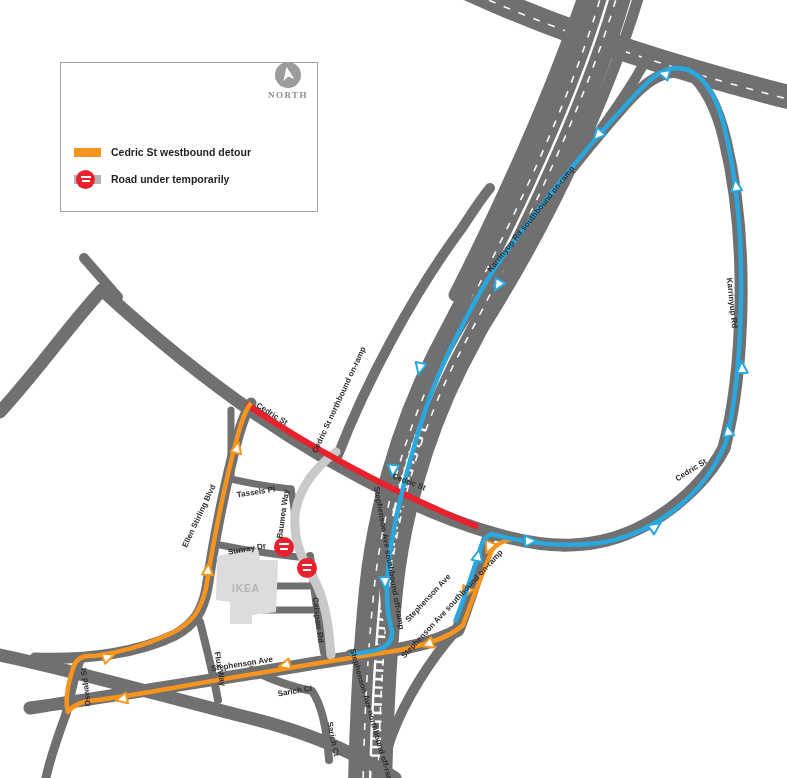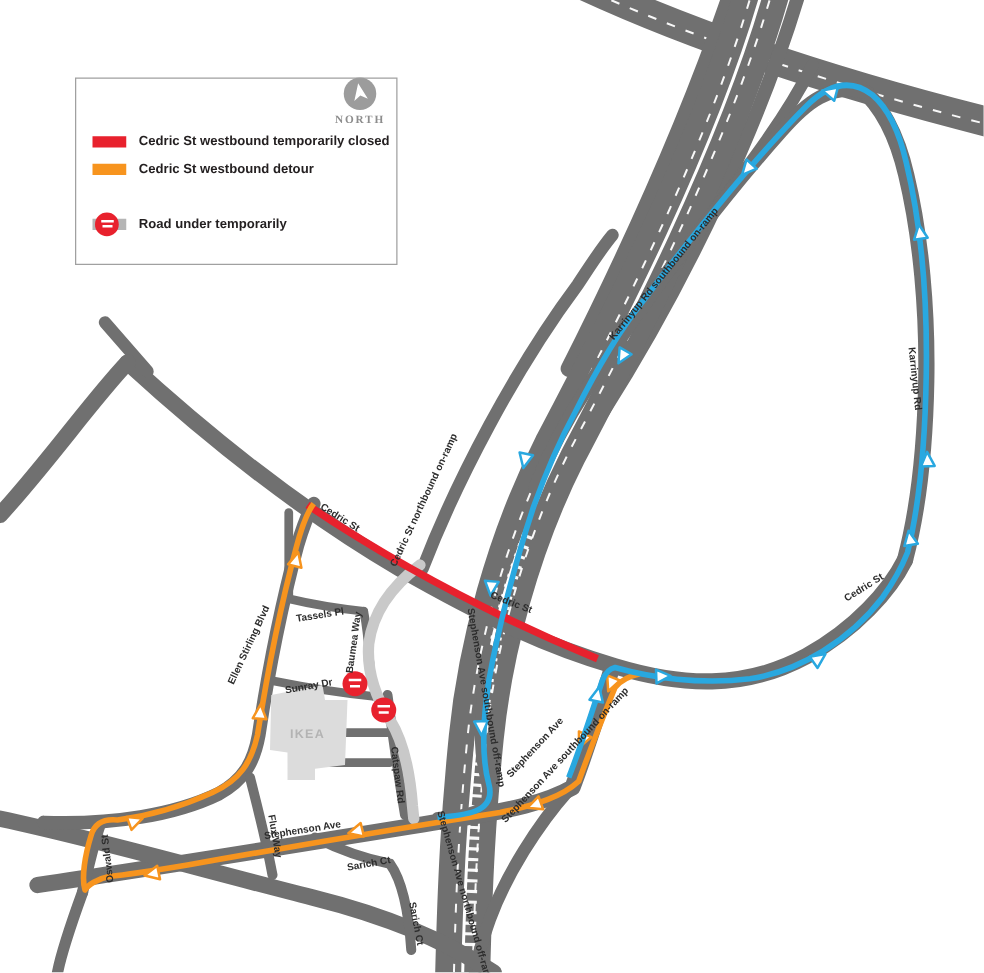--- a/index.html
+++ b/index.html
@@ -188,25 +188,21 @@
     <div class="rlab" style="left:86px;top:687px;transform:translate(-50%,-50%) rotate(-97deg);">Oswald St</div>
     <div class="rlab" style="left:199px;top:516px;transform:translate(-50%,-50%) rotate(-65deg);">Ellen Stirling Blvd</div>
     <div class="rlab" style="left:256px;top:492px;transform:translate(-50%,-50%) rotate(-9deg);">Tassels Pl</div>
     <div class="rlab" style="left:283px;top:514px;transform:translate(-50%,-50%) rotate(-82deg);">Baumea Way</div>
     <div class="rlab" style="left:247px;top:549px;transform:translate(-50%,-50%) rotate(-10deg);">Sunray Dr</div>
     <div class="rlab" style="left:318px;top:620px;transform:translate(-50%,-50%) rotate(83deg);">Catspaw Rd</div>
     <div class="rlab glab" style="left:246px;top:588px;transform:translate(-50%,-50%);">IKEA</div>
   </div>
 
   <div id="legend">
-    <div class="leg-row" style="top:44px;">
-      <span class="leg-swatch sw-red"></span>
-      <span class="leg-text">Cedric St westbound temporarily closed</span>
-    </div>
-    <div class="leg-row" style="top:66px;align-items:center;">
+    <div class="leg-row" style="top:83px;align-items:center;">
       <span class="leg-swatch sw-orange"></span>
       <span class="leg-text">Cedric St westbound detour</span>
     </div>
     <div class="leg-row" style="top:110px;">
       <span class="leg-swatch sw-gray">
           <span class="leg-badge">
             <i></i>
             <b></b>
           </span>
         </span>

